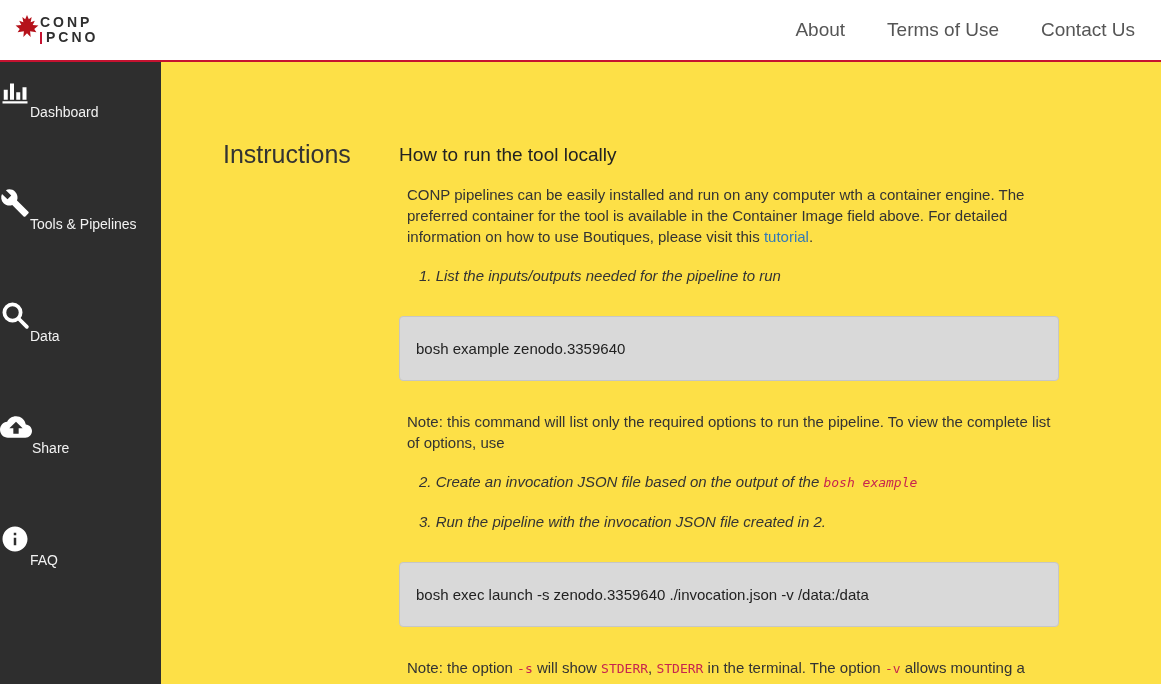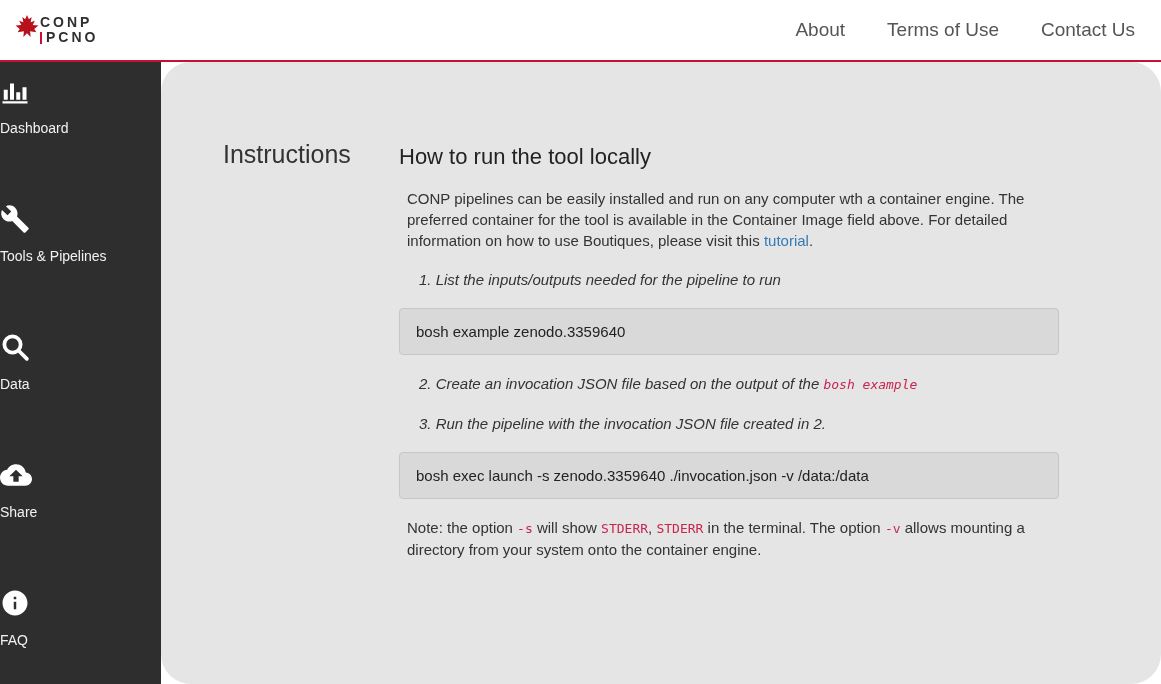--- a/index.html
+++ b/index.html
@@ -38,43 +38,43 @@
   
   .body-row { display: flex; flex: 1 1 auto; min-height: 0; }
 
   
   .sidebar {
     width: 161px; flex: 0 0 161px; background: #2e2e2e;
     display: flex; flex-direction: column; align-items: center;
     padding-top: 8px; row-gap: 58px;
   }
   .sb-item {
-    display: flex; flex-direction: column; align-items: flex-start;
+    display: flex; flex-direction: row; align-items: flex-end;
     cursor: pointer; width: 100%; padding: 4px 0;
   }
   .sb-icon { height: 34px; display: flex; align-items: center; justify-content: center; margin-bottom: 12px; }
   .sb-label { color: #f2f2f2; font-size: 14px; }
 
   
-  .main { flex: 1 1 auto; background: #e5e5e5; overflow: hidden; border-radius: 30px; }
+  .main { flex: 1 1 auto; background: #fde047; overflow: hidden; }
   .content-row { display: flex; padding: 78px 0 0 62px; }
   .section-title {
     width: 152px; flex: 0 0 152px;
     font-size: 25px; font-weight: 500; color: #333; margin: 0; line-height: 1.15;
   }
   .content { margin-left: 24px; width: 660px; }
   .content h3 {
-    margin: 4px 0 18px 0; font-size: 22px; font-weight: 500; color: #222;
+    margin: 4px 0 18px 0; font-size: 19px; font-weight: 500; color: #222;
   }
   .content p { margin: 0 0 16px 8px; font-size: 15px; line-height: 21px; color: #333; }
   .link { color: #337ab7; text-decoration: none; cursor: pointer; }
   .step { font-style: italic; padding-left: 20px; margin: 18px 0 16px 0 !important; }
   .codeblock {
     background: #d9d9d9; border: 1px solid #c6c6c6; border-radius: 4px;
-    padding: 14px 16px; font-size: 15px; color: #222; margin: 18px 0;
+    padding: 23px 16px; font-size: 15px; color: #222; margin: 30px 0;
   }
   code.red {
     font-family: "DejaVu Sans Mono", "Liberation Mono", monospace;
     color: #c7254e; font-size: 13px;
   }
   .inline-code-line { margin: 14px 0 18px 0 !important; }
 </style>
 </head>
 <body>
 
@@ -164,20 +164,21 @@
 
         <div class="content">
           <h3>How to run the tool locally</h3>
 
           <p><span>CONP pipelines can be easily installed and run on any computer wth a container engine. The preferred container for the tool is available in the Container Image field above. For detailed information on how to use Boutiques, please visit this </span><a class="link">tutorial</a><span>.</span></p>
 
           <p class="step">1. List the inputs/outputs needed for the pipeline to run</p>
 
           <div class="codeblock">bosh example zenodo.3359640</div>
 
+          <p>Note: this command will list only the required options to run the pipeline. To view the complete list of options, use</p>
 
 
           <p class="step"><span>2. Create an invocation JSON file based on the output of the </span><code class="red">bosh example</code></p>
 
           <p class="step">3. Run the pipeline with the invocation JSON file created in 2.</p>
 
           <div class="codeblock">bosh exec launch -s zenodo.3359640 ./invocation.json -v /data:/data</div>
 
           <p><span>Note: the option </span><code class="red">-s</code><span> will show </span><code class="red">STDERR</code><span>, </span><code class="red">STDERR</code><span> in the terminal. The option </span><code class="red">-v</code><span> allows mounting a directory from your system onto the container engine.</span></p>
 

